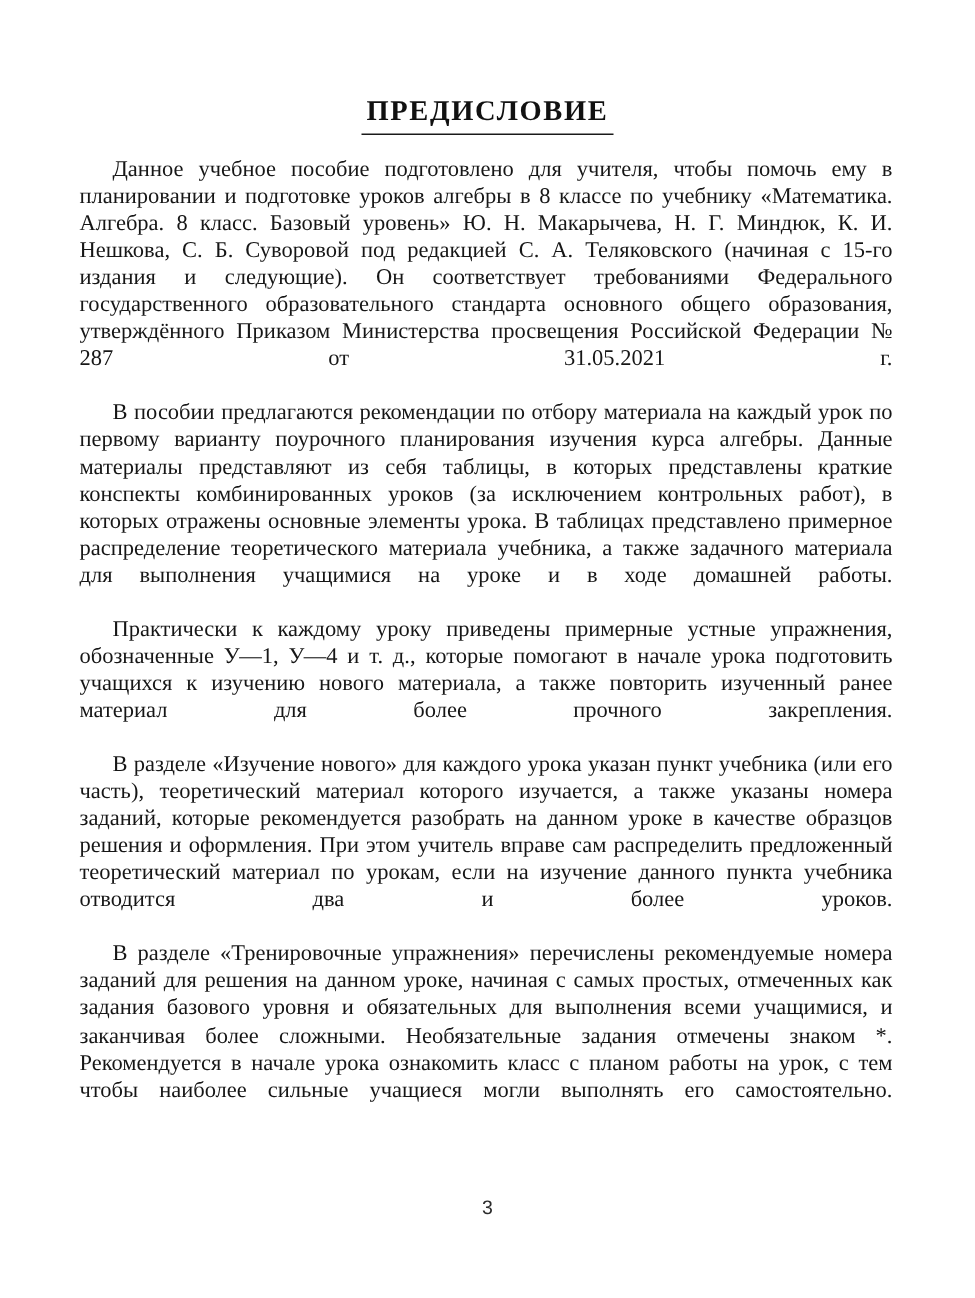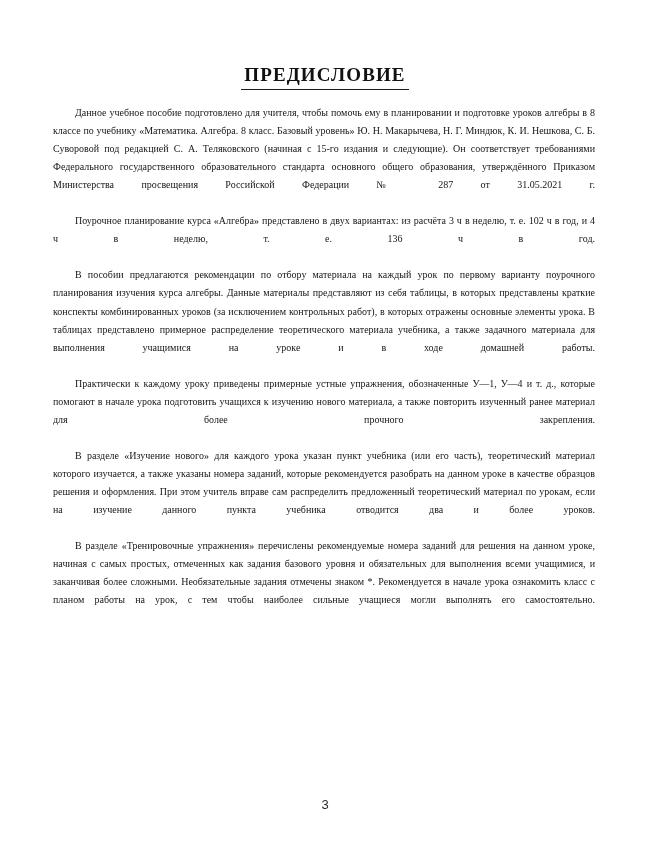--- a/index.html
+++ b/index.html
@@ -46,21 +46,21 @@
     left: 53px;
     top: 104px;
     width: 542px;
   }
 
   .para {
     margin: 0;
     text-align: justify;
     text-justify: inter-word;
     text-indent: 22px;
-    font-size: 10px;
+    font-size: 15px;
     line-height: 18.05px;
     color: #161616;
     -webkit-hyphens: none;
     hyphens: none;
     word-spacing: 0.2px;
   }
 
   
   .para::after {
     content: "";
@@ -85,21 +85,20 @@
 <body>
 
 <div class="page">
 
   <div class="heading-block">
     <span class="heading-title">ПРЕДИСЛОВИЕ</span>
   </div>
 
   <div class="body-column">
     <p class="para">Данное учебное пособие подготовлено для учителя, чтобы помочь ему в планировании и подготовке уроков алгебры в 8 классе по учебнику «Математика. Алгебра. 8 класс. Базовый уровень» Ю. Н. Макарычева, Н. Г. Миндюк, К. И. Нешкова, С. Б. Суворовой под редакцией С. А. Теляковского (начиная с 15-го издания и следующие). Он соответствует требованиями Федерального государственного образовательного стандарта основного общего образования, утверждённого Приказом Министерства просвещения Российской Федерации № 287 от 31.05.2021 г.</p>
-    <p class="para">Поурочное планирование курса «Алгебра» представлено в двух вариантах: из расчёта 3 ч в неделю, т. е. 102 ч в год, и 4 ч в неделю, т. е. 136 ч в год.</p>
     <p class="para">В пособии предлагаются рекомендации по отбору материала на каждый урок по первому варианту поурочного планирования изучения курса алгебры. Данные материалы представляют из себя таблицы, в которых представлены краткие конспекты комбинированных уроков (за исключением контрольных работ), в которых отражены основные элементы урока. В таблицах представлено примерное распределение теоретического материала учебника, а также задачного материала для выполнения учащимися на уроке и в ходе домашней работы.</p>
     <p class="para">Практически к каждому уроку приведены примерные устные упражнения, обозначенные У—1, У—4 и т. д., которые помогают в начале урока подготовить учащихся к изучению нового материала, а также повторить изученный ранее материал для более прочного закрепления.</p>
     <p class="para">В разделе «Изучение нового» для каждого урока указан пункт учебника (или его часть), теоретический материал которого изучается, а также указаны номера заданий, которые рекомендуется разобрать на данном уроке в качестве образцов решения и оформления. При этом учитель вправе сам распределить предложенный теоретический материал по урокам, если на изучение данного пункта учебника отводится два и более уроков.</p>
     <p class="para">В разделе «Тренировочные упражнения» перечислены рекомендуемые номера заданий для решения на данном уроке, начиная с самых простых, отмеченных как задания базового уровня и обязательных для выполнения всеми учащимися, и заканчивая более сложными. Необязательные задания отмечены знаком *. Рекомендуется в начале урока ознакомить класс с планом работы на урок, с тем чтобы наиболее сильные учащиеся могли выполнять его самостоятельно.</p>
   </div>
 
   <div class="folio">3</div>
 
 </div>
 

